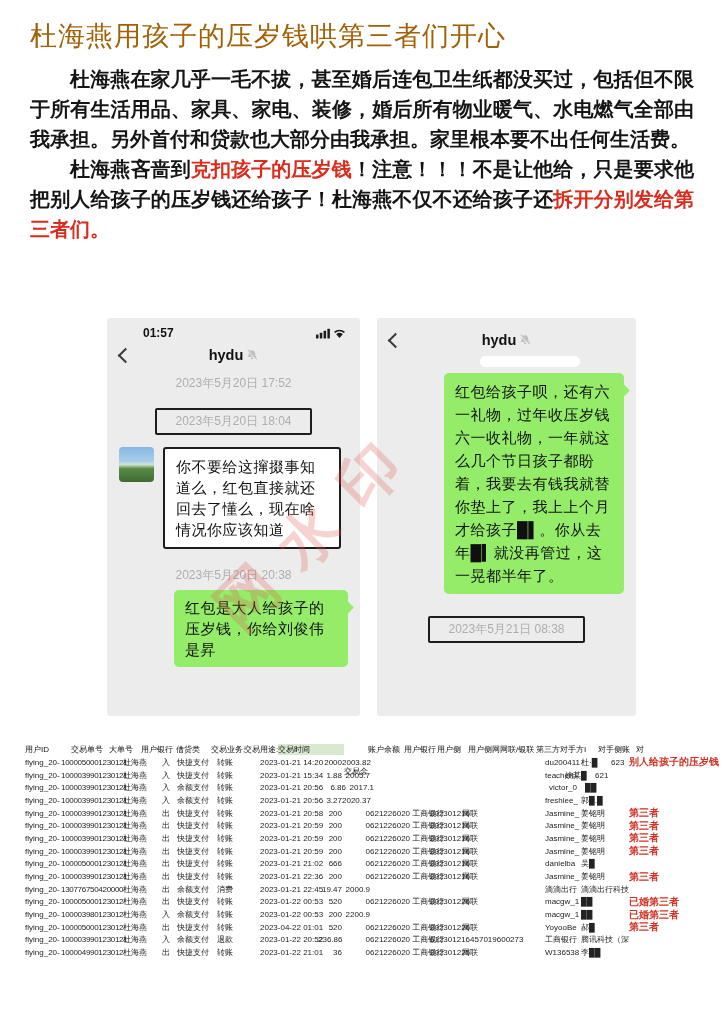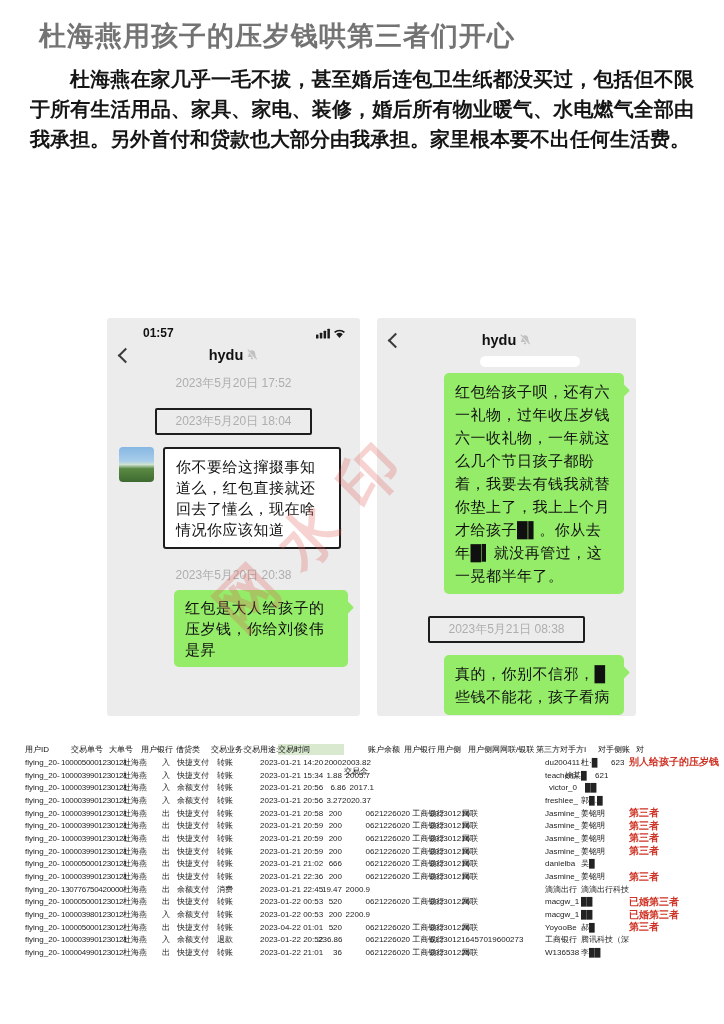--- a/index.html
+++ b/index.html
@@ -1,19 +1,19 @@
 <!DOCTYPE html>
 <html><head>
 <meta charset="utf-8">
 <style>
   html,body{margin:0;padding:0;background:#fff;}
   .page{position:relative;width:724px;height:1024px;background:#ffffff;overflow:hidden;
         font-family:"Liberation Sans","DejaVu Sans",sans-serif;}
-  h1.title{margin:20px 30px 12px 39px;font-size:27px;line-height:32px;font-weight:700;
-           color:#737373;letter-spacing:1px;}
+  h1.title{margin:20px 30px 12px 30px;font-size:27px;line-height:32px;font-weight:400;
+           color:#a16207;letter-spacing:1px;}
   .para{margin:0 30px;font-size:20px;line-height:30px;color:#151515;text-align:justify;
         text-indent:2em;font-weight:600;}
   .para .red{color:#d92c1d;}
 
   
   .chat{position:absolute;background:#ececec;overflow:hidden;border-radius:3px;}
   #chat-left{left:107px;top:318px;width:253px;height:398px;}
   #chat-right{left:377px;top:318px;width:259px;height:398px;}
   .statusbar{display:flex;justify-content:space-between;align-items:center;
              padding:7px 14px 0 36px;height:16px;}
@@ -63,20 +63,21 @@
   .td16{color:#cf3325;font-size:10px;padding-left:2px;font-weight:600;}
 </style>
 </head>
 <body>
 
 <div class="page">
 
   <h1 class="title">杜海燕用孩子的压岁钱哄第三者们开心</h1>
 
   <p class="para">杜海燕在家几乎一毛不拔，甚至婚后连包卫生纸都没买过，包括但不限于所有生活用品、家具、家电、装修，婚后所有物业暖气、水电燃气全部由我承担。另外首付和贷款也大部分由我承担。家里根本要不出任何生活费。</p>
+  <p class="para" id="para2"><span>杜海燕吝啬到</span><span class="red">克扣孩子的压岁钱</span><span>！注意！！！不是让他给，只是要求他把别人给孩子的压岁钱还给孩子！杜海燕不仅不还给孩子还</span><span class="red">拆开分别发给第三者们。</span></p>
 
   <div class="chat" id="chat-left">
     <div class="statusbar">
       <span class="st-time">01:57</span>
       <svg width="30" height="12" viewBox="0 0 30 12">
         <g fill="#1b1b1b">
           <rect x="0" y="7.5" width="2.5" height="4" rx="0.6"></rect>
           <rect x="3.8" y="5.7" width="2.5" height="5.8" rx="0.6"></rect>
           <rect x="7.6" y="3.7" width="2.5" height="7.8" rx="0.6"></rect>
           <rect x="11.4" y="1.7" width="2.5" height="9.8" rx="0.6"></rect>
@@ -123,23 +124,20 @@
           <line x1="1.8" y1="0.6" x2="10.8" y2="10.2" stroke="#c0c0c0" stroke-width="1.1"></line>
         </svg>
       </span>
     </div>
     <div class="chat-body" id="chat-right-body">
         <div class="strip"></div>
         <div class="mrow sent">
           <div class="bubble green">红包给孩子呗，还有六一礼物，过年收压岁钱六一收礼物，一年就这么几个节日孩子都盼着，我要去有钱我就替你垫上了，我上上个月才给孩子█▌。你从去年█▍就没再管过，这一晃都半年了。<span class="tail"></span></div>
         </div>
         <div class="time boxed">2023年5月21日 08:38</div>
-        <div class="mrow sent">
-          <div class="bubble green">真的，你别不信邪，█些钱不能花，孩子看病<span class="tail"></span></div>
-        </div>
       </div>
   </div>
 
   <div class="watermark">网水印</div>
 
   <div id="txn-table">
     <div class="thead" id="t-head">
         <span class="th" style="width: 46px;">用户ID</span>
         <span class="th" style="width: 38px;">交易单号</span>
         <span class="th" style="width: 32px;">大单号</span>

